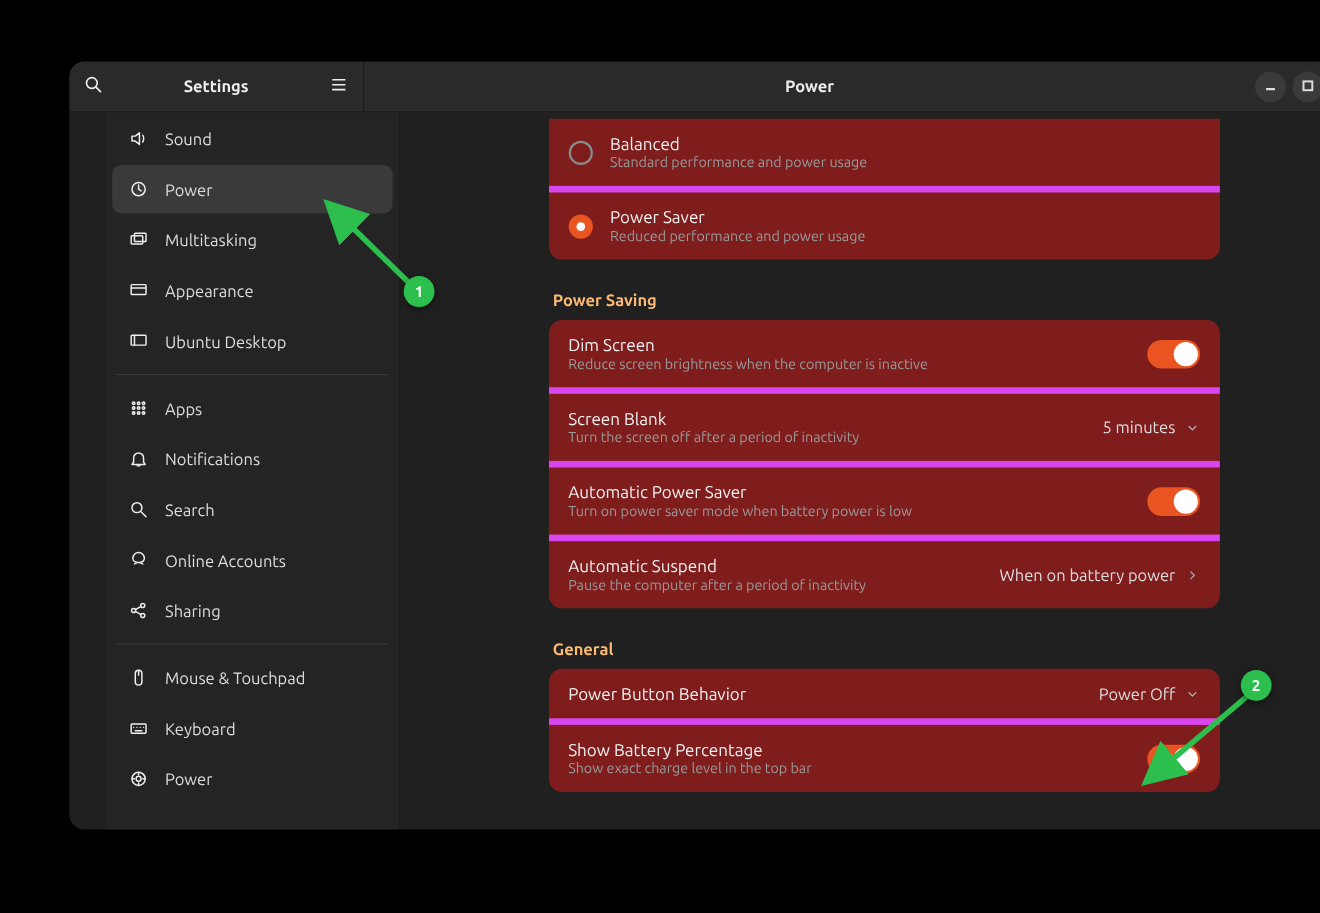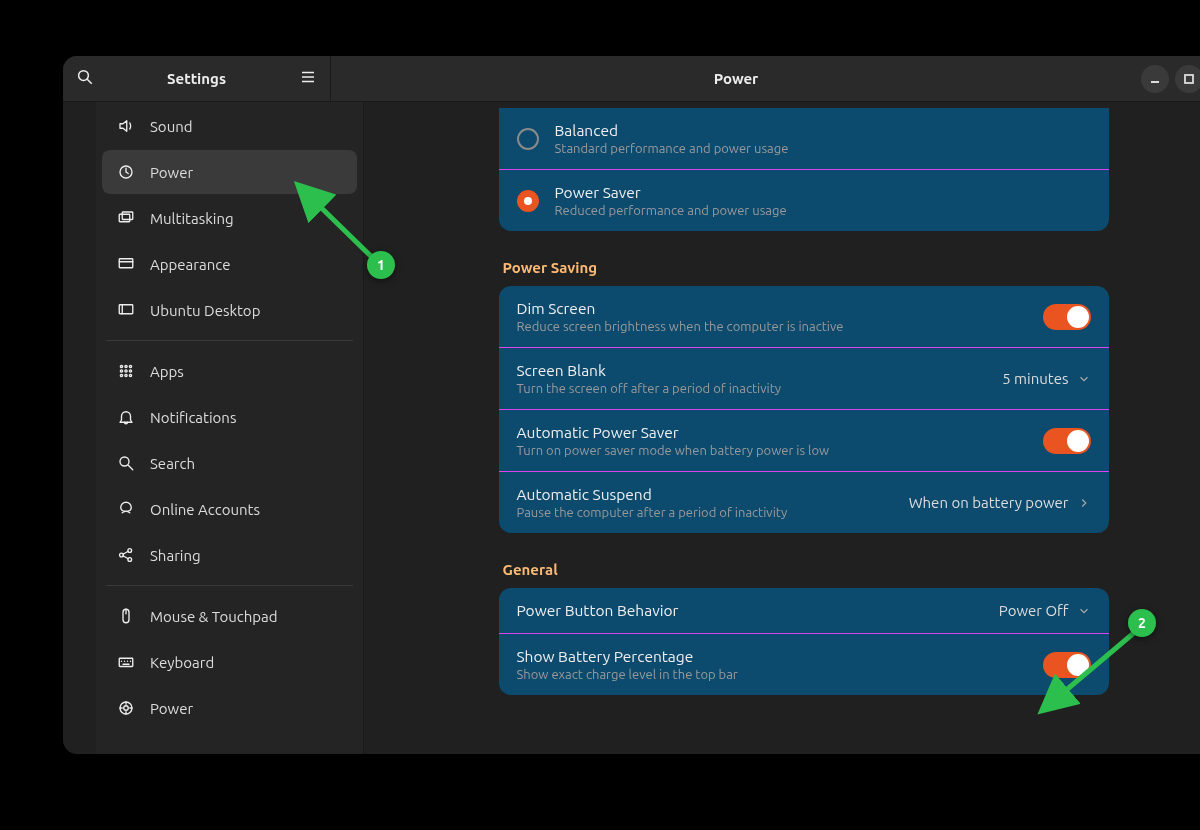--- a/index.html
+++ b/index.html
@@ -98,30 +98,30 @@
     flex:1;
     overflow-y:auto;
     padding: 0 0 20px 0;
   }
   .content-inner {
     width: 610px;
     margin: 0 auto;
   }
 
   .card {
-    background:#0c4a6e;
+    background:#7f1d1d;
     border-radius:12px;
     overflow:hidden;
     margin-top:2px;
   }
   .card-row {
     display:flex; align-items:center;
     padding: 14px 18px;
     gap:16px;
-    border-top:1px solid #d946ef;
+    border-top:6px solid #d946ef;
   }
   .card-row:first-child { border-top:none; }
   .row-text { flex:1; }
   .row-title { font-size:15.5px; color:#f0f0f0; }
   .row-sub { font-size:13px; color:#9a9a9a; margin-top:2px; }
 
   .section-title {
     font-size:15px; font-weight:600; color:#fdba74;
     margin: 28px 0 10px 4px;
   }

